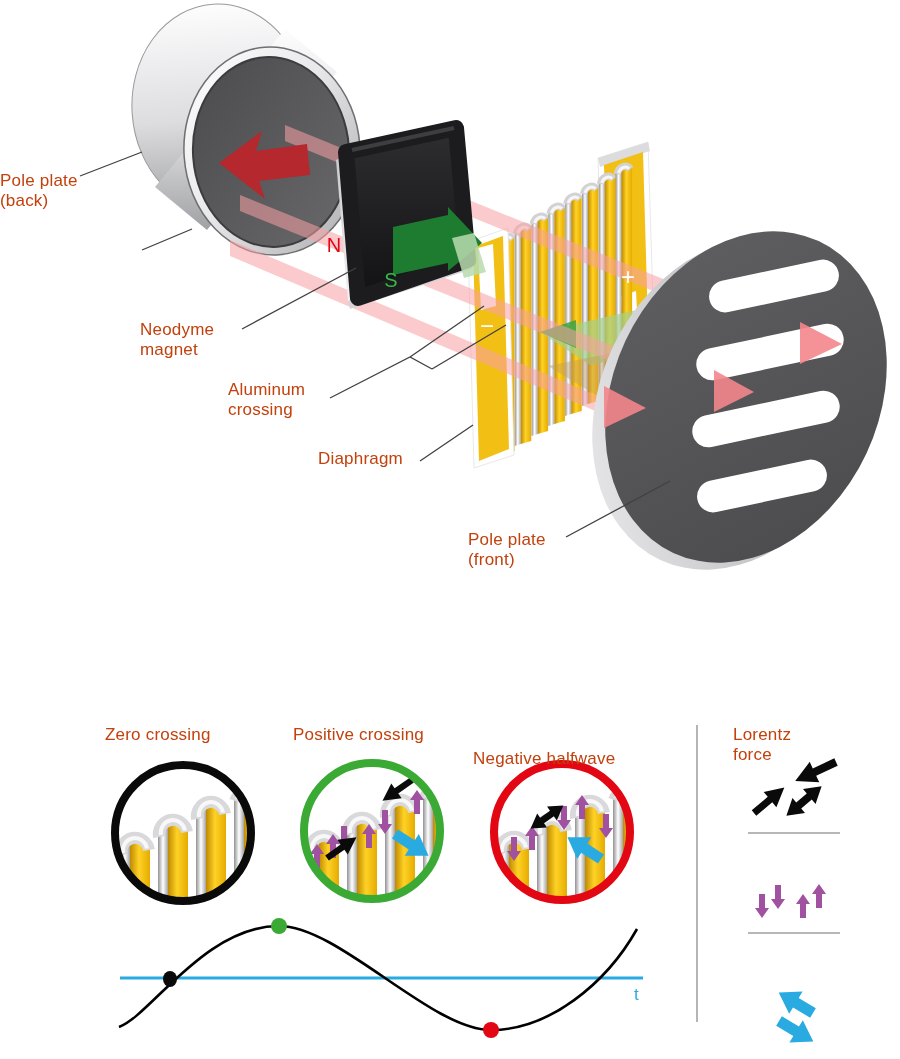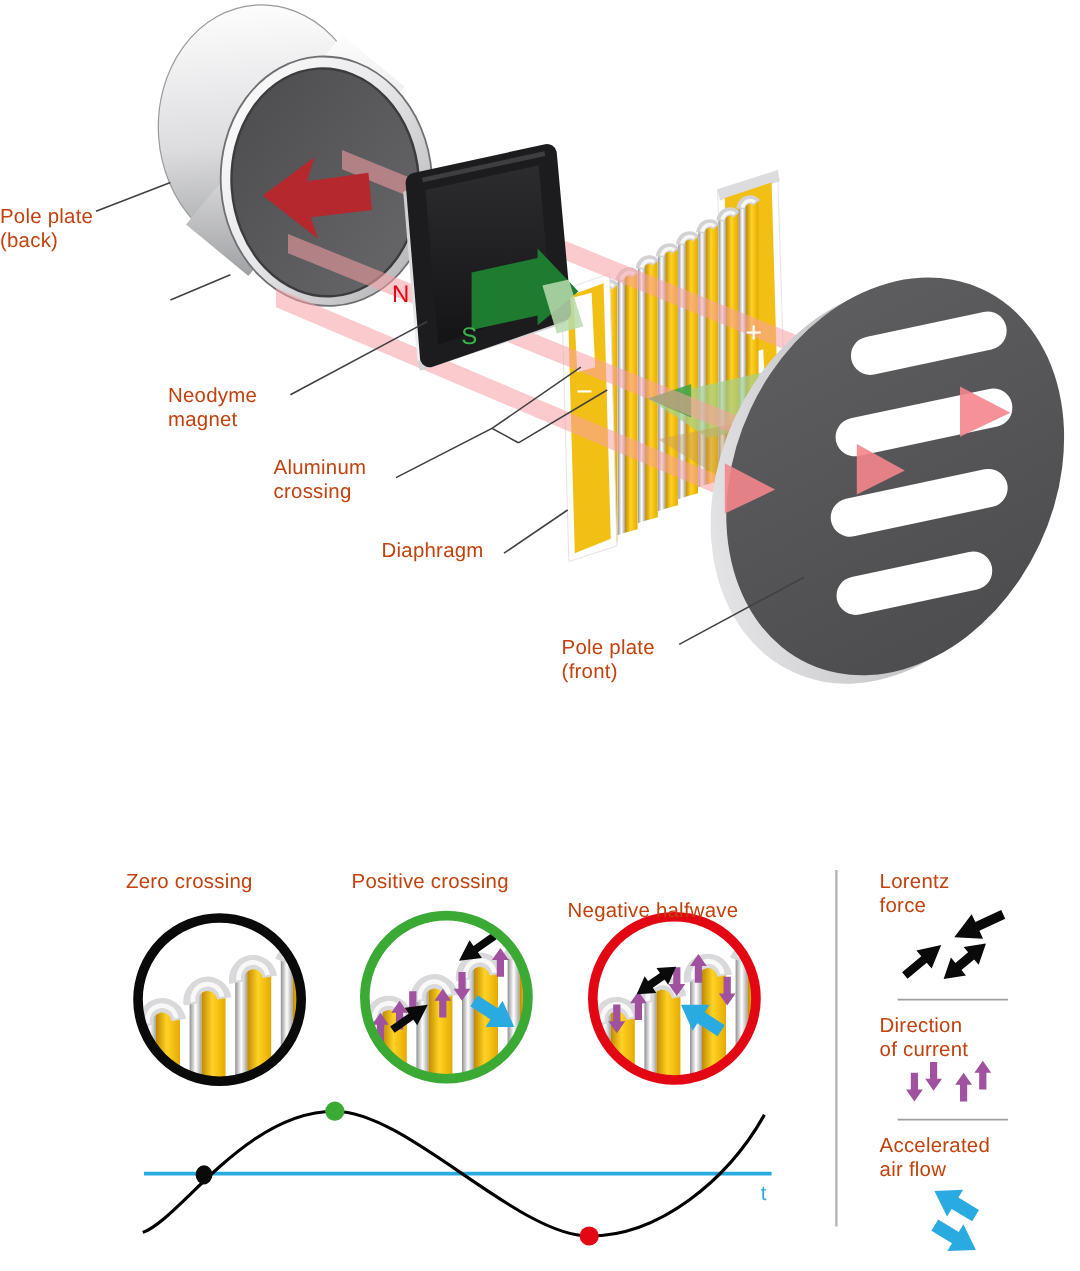--- a/index.html
+++ b/index.html
@@ -291,22 +291,14 @@
   <span>Positive crossing</span>
 </div>
 <div class="lbl" style="left:473px;top:725px;width:158px;margin-top:24px;">
   <span>Negative halfwave</span>
 </div>
 
 <div class="lbl" style="left:733px;top:725px;width:122px;">
   <span>Lorentz</span>
   <span>force</span>
 </div>
-<div class="lbl" style="left:733px;top:845px;width:122px;">
-  <span>Direction</span>
-  <span>of current</span>
-</div>
-<div class="lbl" style="left:733px;top:945px;width:122px;">
-  <span>Accelerated</span>
-  <span>air flow</span>
-</div>
 
 </div>
 
 </body></html>

